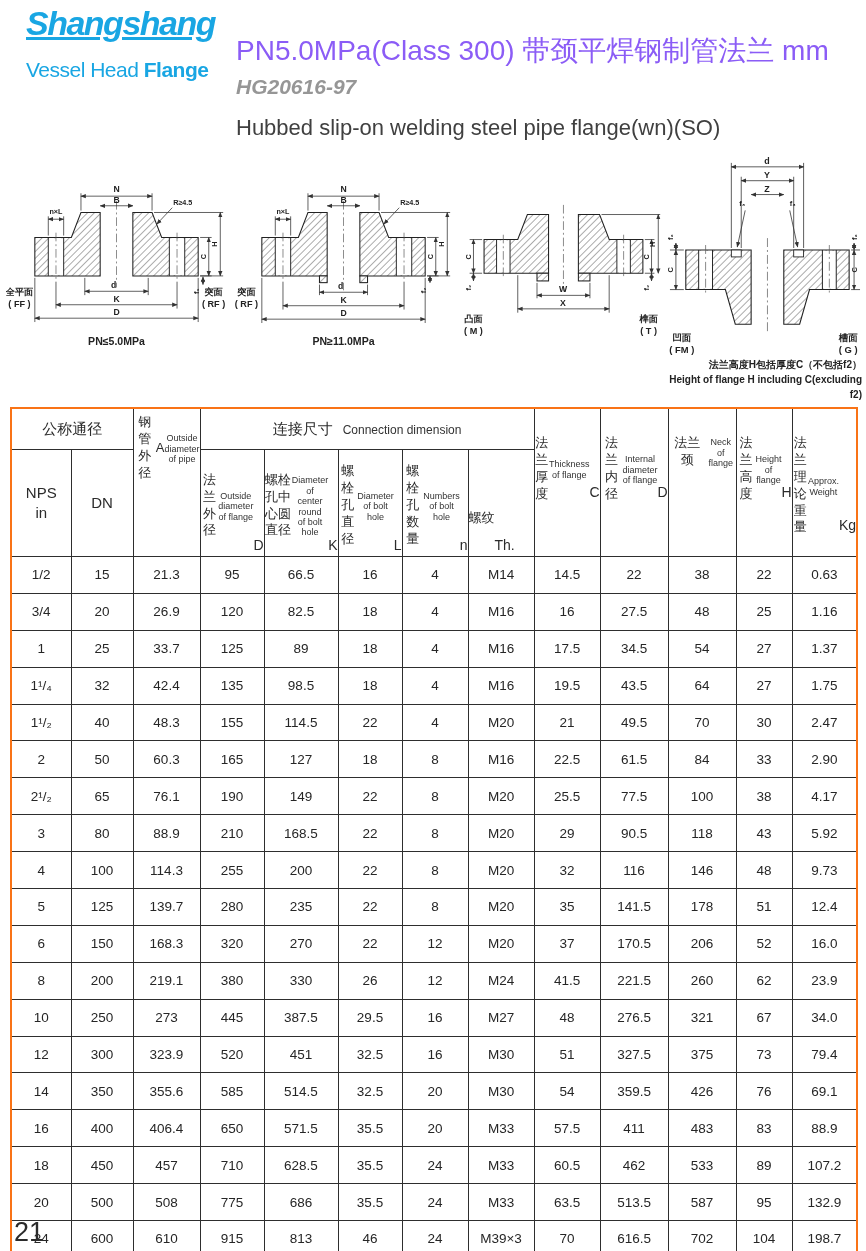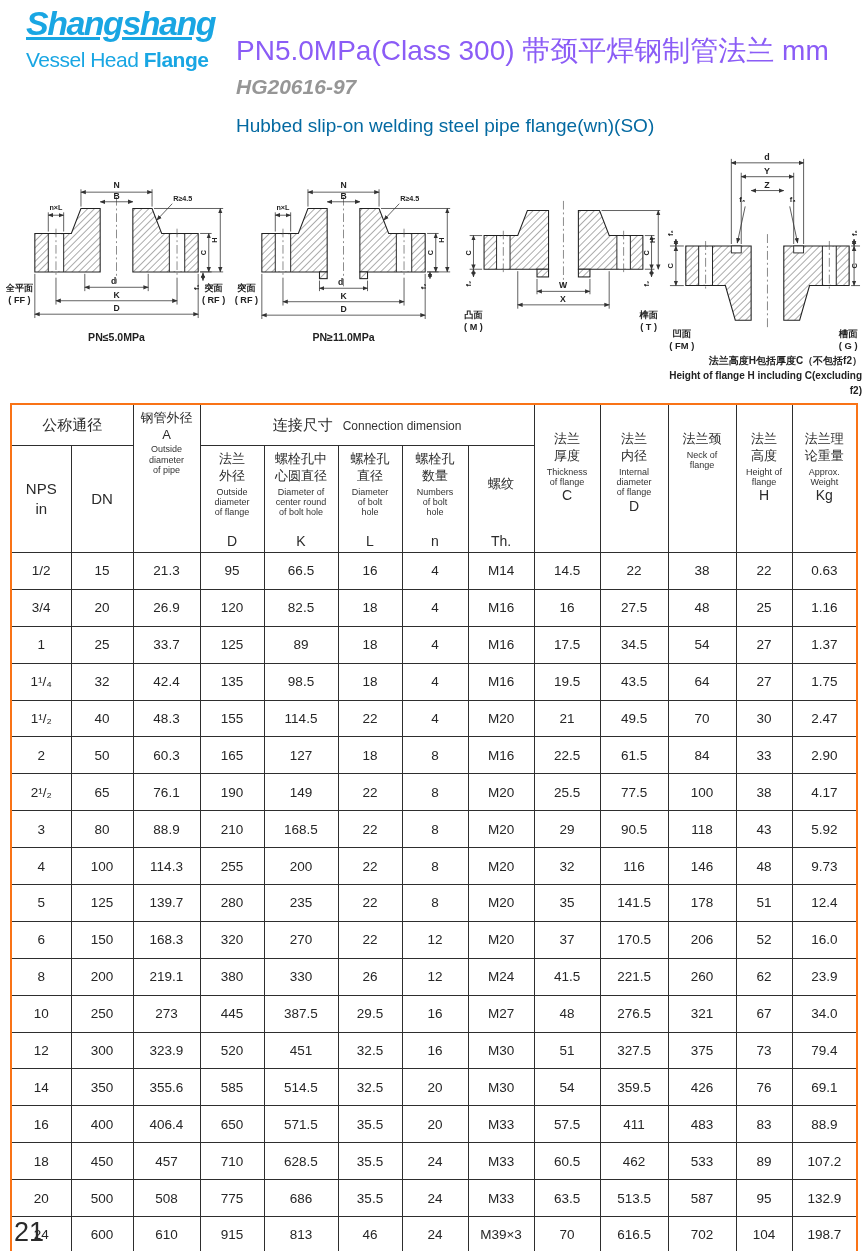--- a/index.html
+++ b/index.html
@@ -4,46 +4,46 @@
 <style>
   html,body { margin:0; padding:0; }
   body {
     width:866px; height:1251px; background:#fff; position:relative;
     font-family:"Liberation Sans", sans-serif; color:#2b2b2b; overflow:hidden;
   }
   
   .page-header { display:flex; align-items:flex-start; padding:6px 0 0 26px; }
   .logo { width:190px; flex:0 0 auto; }
   .brand { color:#19a6e3; font-size:34px; font-weight:bold; font-style:italic; letter-spacing:-1.5px; line-height:1.05;text-decoration:underline; }
-  .tagline { color:#19a6e3; font-size:21px; margin-top:6px; letter-spacing:-0.5px; }
+  .tagline { color:#19a6e3; font-size:21px; margin-top:16px; letter-spacing:-0.5px; }
   .tagline .bold { font-weight:bold; }
   .title-block { margin-left:20px; padding-top:26px; }
   .main-title { font-size:28px; color:#8b5cf6; white-space:nowrap; }
   .sub-row { margin-top:5px; display:flex; align-items:baseline; gap:16px;flex-direction:column; }
   .standard { color:#969696; font-weight:bold; font-style:italic; font-size:21px; }
-  .subtitle { color:#0369a1; font-size:19px; white-space:nowrap; }
+  .subtitle { color:#404040; font-size:22px; white-space:nowrap; }
   
   .diagram-row { display:flex; align-items:flex-start; gap:4px; padding:10px 4px 0 6px; height:242px; }
   .dwg text { font-family:"Liberation Sans", sans-serif; fill:#222; }
   .dl { font-size:9px; font-weight:bold; }
   .dls { font-size:7.5px; font-weight:bold; }
   .lbl { font-size:9.5px; font-weight:bold; }
   .cap { font-size:11px; font-weight:bold; }
   .out { stroke:#222; stroke-width:1.1; }
   .dim, .ext { stroke:#333; stroke-width:0.8; fill:none; }
   .edge { stroke:#222; stroke-width:1; }
   .cl { stroke:#555; stroke-width:0.7; stroke-dasharray:9 3 2 3; fill:none; }
   .d4caption { width:196px; text-align:right; font-size:10px; font-weight:bold; color:#222; line-height:1.5; margin-top:-4px; }
   
   .spec-table { border-collapse:collapse; width:846px; margin:14px 10px 12px 10px; table-layout:fixed; border:2px solid #f97316; }
   .spec-table th, .spec-table td { border:1px solid #2e2e2e; padding:0; }
   .spec-table th { font-weight:normal; vertical-align:top; }
   .h1 th.gcell { height:40px; vertical-align:middle; }
   .h2 th { height:106px; }
-  .hcell { display:flex; flex-direction:column; align-items:center; height:100%; box-sizing:border-box; }
+  .hcell { display:flex; flex-direction:row; align-items:center; height:100%; box-sizing:border-box; }
   .hcell .cn  { font-size:13px; line-height:1.3; white-space:pre-line; text-align:center; }
   .hcell .mid { font-size:13px; line-height:1.2; }
   .hcell .en  { font-size:9px; line-height:1.15; white-space:pre-line; text-align:center; margin-top:2px; color:#333; }
   .hcell .sym { margin-top:auto; font-size:14px; padding-bottom:3px; }
   .hcell.top { padding-top:5px; }
   .hcell.pad { padding-top:26px; }
   .hcell.center { justify-content:center; }
   .sym2 { font-size:15px; white-space:pre-line; text-align:center; line-height:1.35; }
   .gh { font-size:15px; text-align:center; }
   .gh .gh-en { font-size:12px; margin-left:10px; color:#333; }

